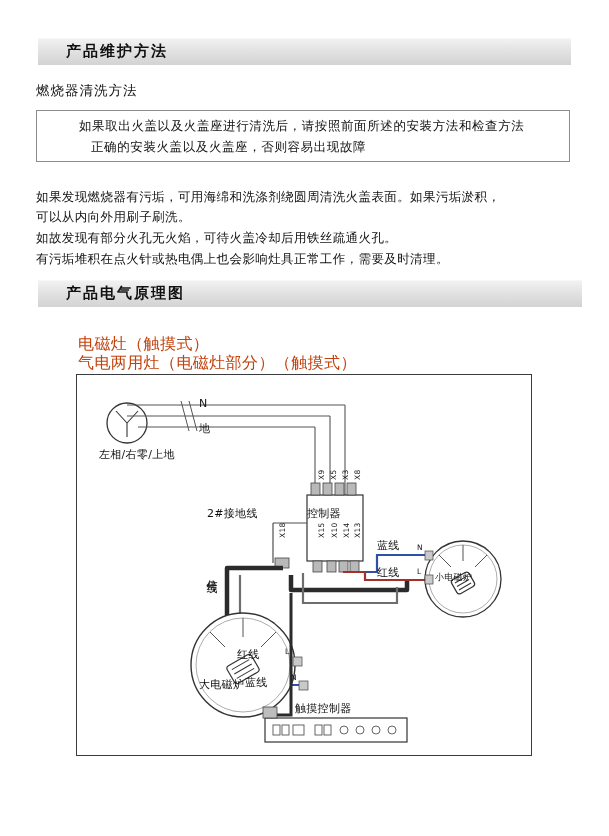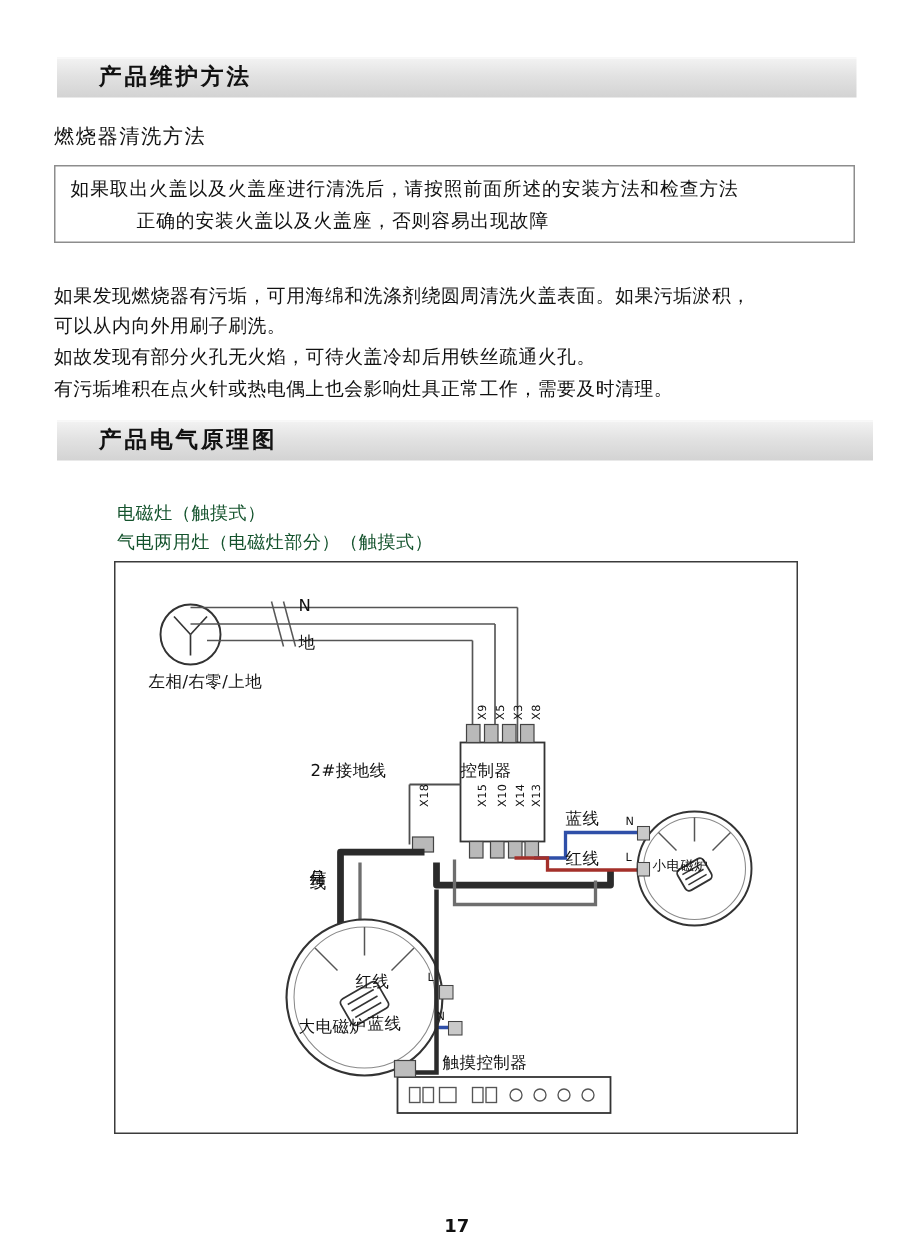--- a/index.html
+++ b/index.html
@@ -65,43 +65,43 @@
     box-sizing: border-box;
   }
   .boxed-note .line {
     position: absolute;
     left: 10px;
     font-size: 12.5px;
     letter-spacing: 0.6px;
     white-space: nowrap;
     color: #111;
   }
-  .boxed-note .line.l1 { top: 7px; }
+  .boxed-note .line.l1 { top: 7px; margin-left: 32px; }
   .boxed-note .line.l2 { top: 28px; margin-left: 44px; }
 
   .para {
     position: absolute;
     left: 36px;
     font-size: 12.5px;
     letter-spacing: 0.4px;
     white-space: nowrap;
     color: #111;
   }
   #para-1 { top: 177px; }
   #para-2 { top: 197px; }
   #para-3 { top: 218px; }
   #para-4 { top: 239px; text-align: right; }
 
   
   .schematic-caption {
     position: absolute;
-    font-size: 12px;
+    font-size: 16px;
     letter-spacing: 0.4px;
     white-space: nowrap;
-    color: #14532d;
+    color: #c2410c;
   }
   #cap-1 { left: 78px; top: 322px; }
   #cap-2 { left: 78px; top: 341px; }
 
   .diagram-frame {
     position: absolute;
     left: 76px;
     top: 362px;
     width: 456px;
     height: 382px;
@@ -341,15 +341,14 @@
     <div class="dlabel" style="left:218px; top:326px;">触摸控制器</div>
 
     <div class="dlabel tiny" style="left:340px; top:168px;">N</div>
     <div class="dlabel tiny" style="left:340px; top:192px;">L</div>
 
     <div class="dlabel tiny" style="left:208px; top:272px;">L</div>
     <div class="dlabel tiny" style="left:214px; top:298px;">N</div>
 
   </div>
 
-  <div id="page-number">17</div>
 
 </div>
 
 </body></html>

